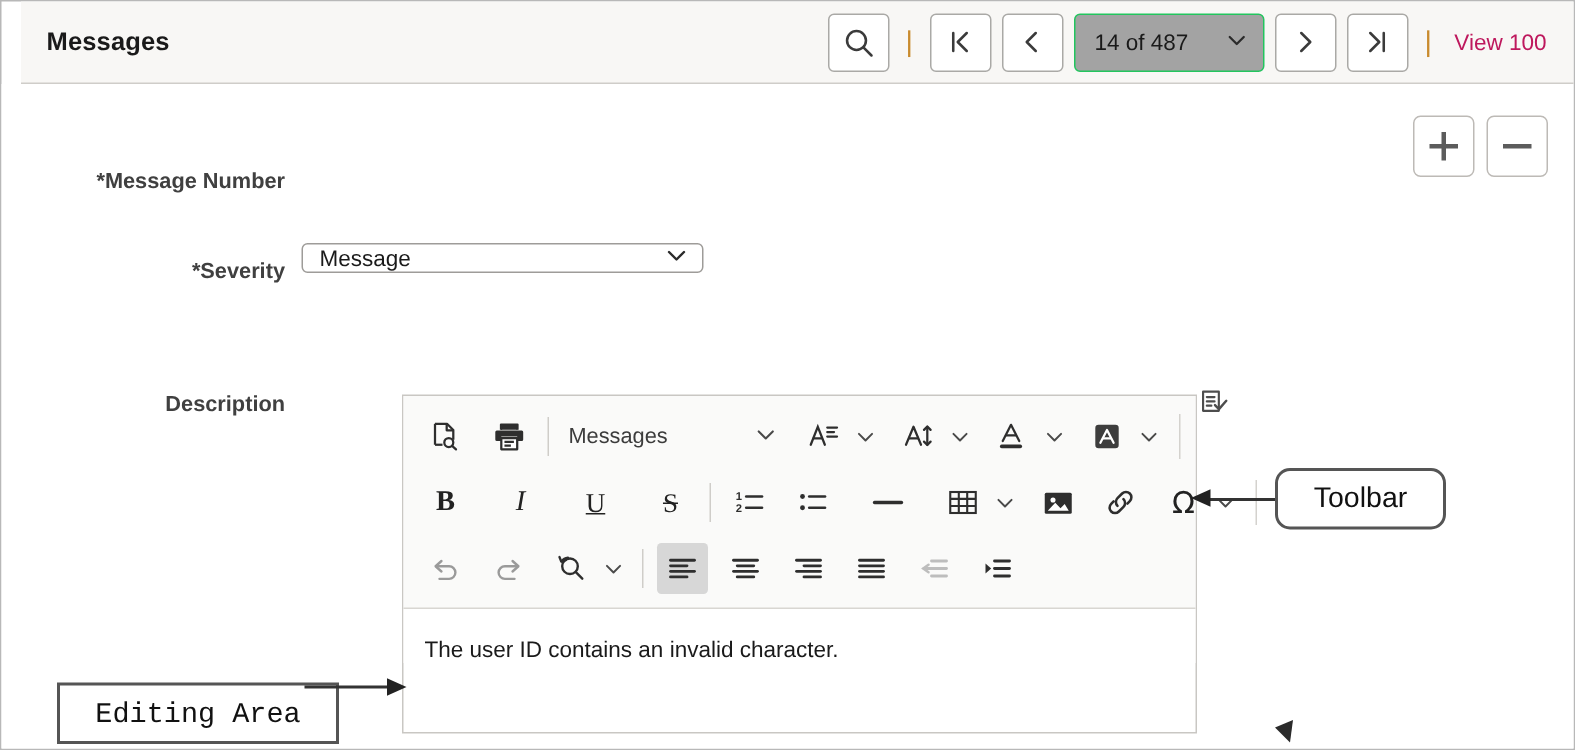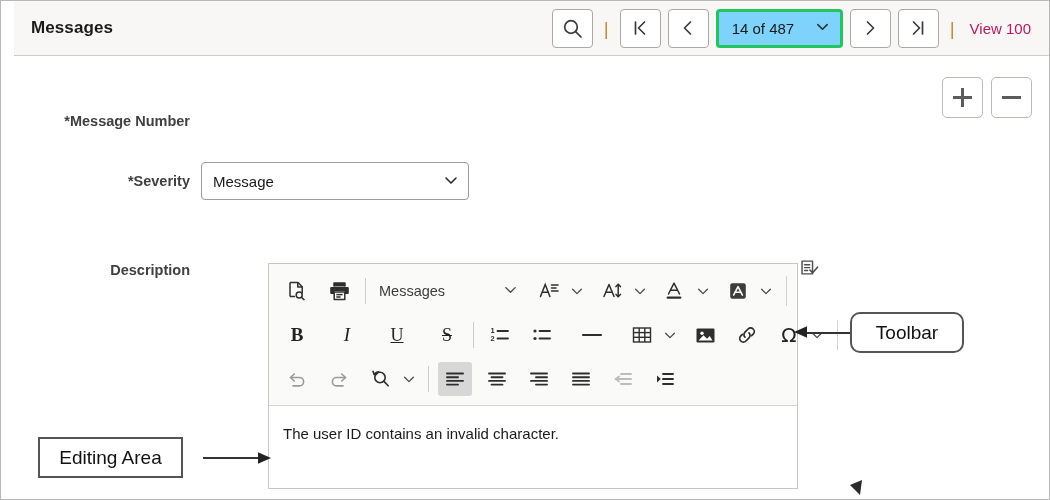--- a/index.html
+++ b/index.html
@@ -40,22 +40,22 @@
     cursor:pointer;
   }
   .btn-box svg { display:block; }
   .pipe {
     color:#c98b2e; font-size:19px; line-height:1;
     padding:0 11px; user-select:none;
   }
   .nav-gap { width:7px; }
   .count-select {
     height:39px; min-width:127px;
-    border:3px solid #22c55e; border-radius:4px;
-    background:#7dd3fc;
+    border:1px solid #22c55e; border-radius:4px;
+    background:#a3a3a3;
     display:flex; align-items:center; justify-content:space-between;
     padding:0 10px 0 13px;
     font-size:15px; color:#1a1a1a; cursor:pointer;
   }
   .count-select .chev { margin-left:16px; }
   .view-link {
     color:#be185d; font-size:15px; text-decoration:none;
     cursor:pointer; padding:0 4px;
   }
 
@@ -227,21 +227,21 @@
         </span>
       </div>
     </div>
 
     <div class="row" style="left:0; top:57px;">
       <div class="lbl">*Message Number</div>
     </div>
 
     <div class="row" style="left:0; top:106px;">
       <div class="lbl" style="line-height:38px;">*Severity</div>
-      <div class="sel" style="width:268px;height:38px;">
+      <div class="sel" style="width:268px;height:20px;">
         <span>Message</span>
         <span>
           <svg width="16" height="16" viewBox="0 0 16 16" fill="none" stroke="#2b2b2b" stroke-width="1.6" stroke-linecap="round" stroke-linejoin="round">
             <polyline points="3,6 8,11 13,6"></polyline>
           </svg>
         </span>
       </div>
     </div>
 
 
@@ -530,21 +530,21 @@
     </div>
 
     <div class="callout" style="left:849px; top:256px; width:114px; height:41px;border-radius:10px;">
       <span>Toolbar</span>
     </div>
     <div class="cal-line" style="left:803px; top:276px; width:46px;"></div>
     <svg style="position:absolute; left:793px; top:269px;" width="14" height="14">
       <polygon points="0,7 13,1.2 13,12.8" fill="#222"></polygon>
     </svg>
 
-    <div class="callout" style="left:37px; top:381px; width:145px; height:41px;">
+    <div class="callout" style="left:37px; top:399px; width:188px; height:41px;font-family:Liberation Mono, monospace;">
       <span>Editing Area</span>
     </div>
     <div class="cal-line" style="left:202px; top:401px; width:62px;"></div>
     <svg style="position:absolute; left:257px; top:395px;" width="14" height="14">
       <polygon points="13,7 0,1.2 0,12.8" fill="#222"></polygon>
     </svg>
 
     <svg class="cursor-tri" style="left:848px; top:422px;" width="18" height="20">
       <polygon points="1,7 13,2 11,17" fill="#2b2b2b"></polygon>
     </svg>

